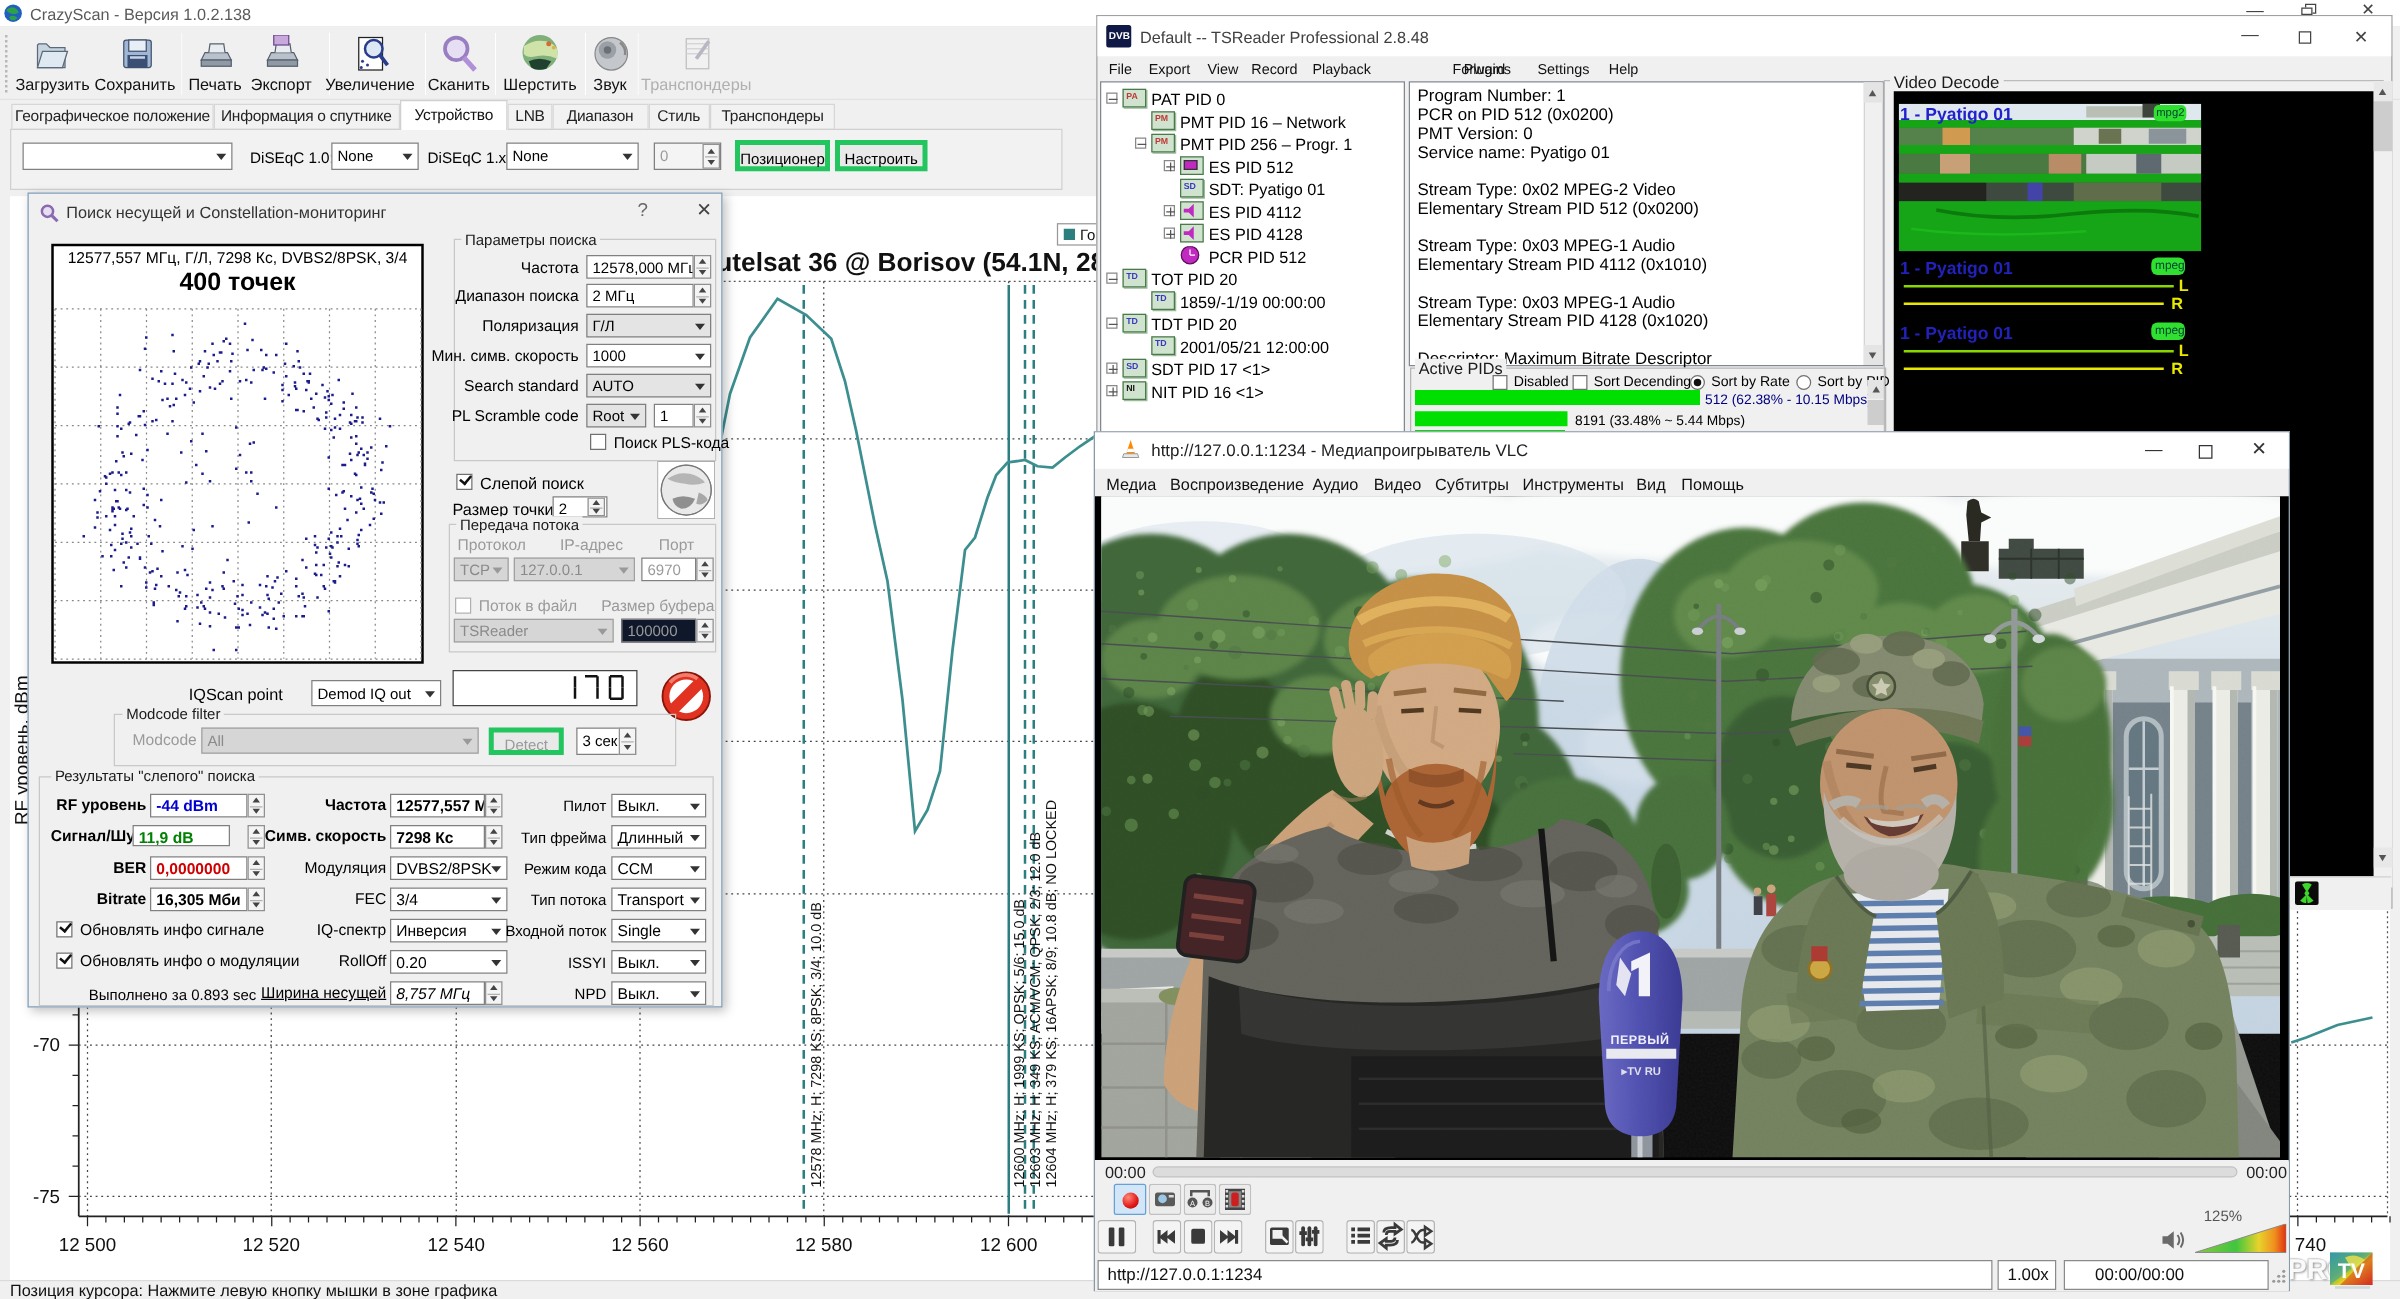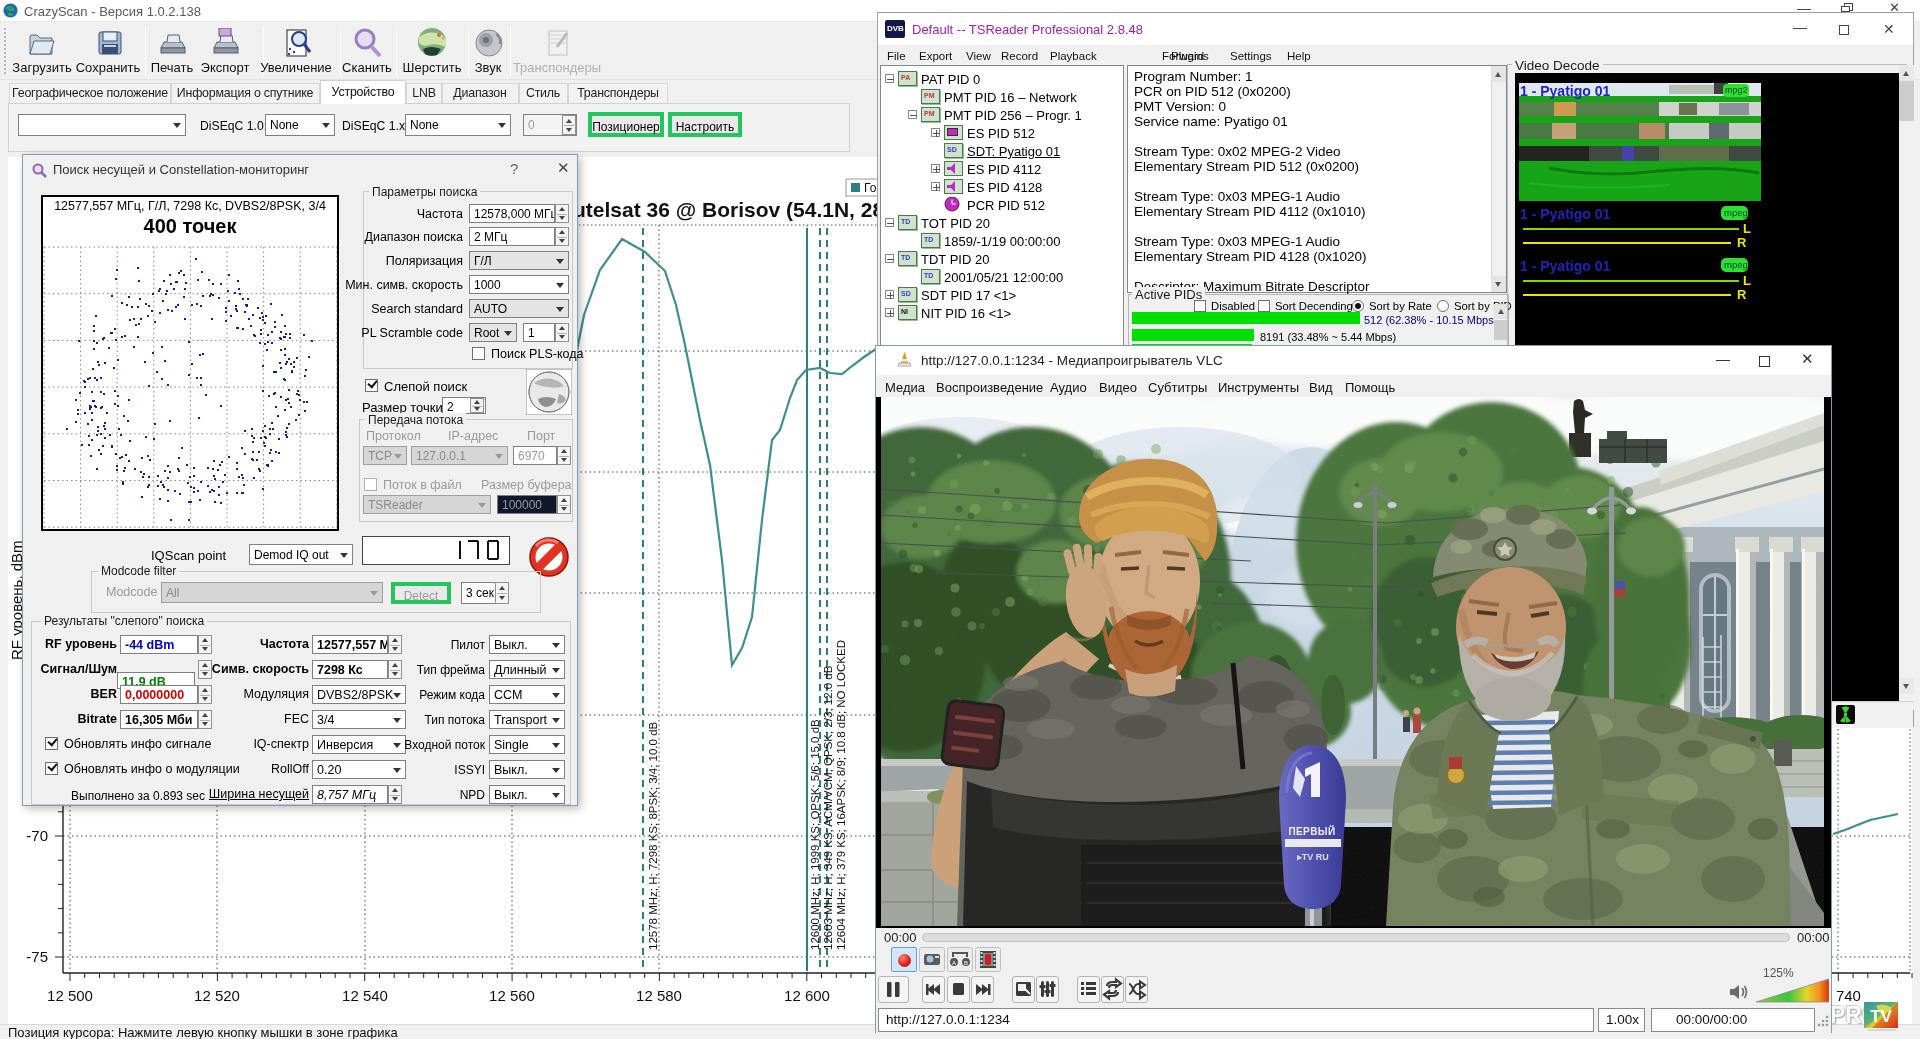--- a/index.html
+++ b/index.html
@@ -352,21 +352,21 @@
       <i></i>
     </div>
     <div class="gbox" style="left:8px;top:466px;width:540px;height:184px;"></div>
     <div class="glabel" style="left:18px;top:459px;">Результаты "слепого" поиска</div>
     <div class="t" style="left:94px;top:482px;transform:translateX(-100%);font-size:12.5px;font-weight:bold;">RF уровень</div>
     <div class="num" style="left:97px;top:480px;width:78px;height:19px;color:#0000d0;font-weight:bold;font-size:12.5px;">-44 dBm</div>
     <div class="spin" style="left:175px;top:480px;height:19px;">
       <i></i>
     </div>
     <div class="t" style="left:94px;top:507px;transform:translateX(-100%);font-size:12.5px;font-weight:bold;">Сигнал/Шум</div>
-    <div class="num" style="left:94px;top:505px;width:78px;height:17px;color:#008000;font-weight:bold;font-size:12.5px;margin-top:12px;">11,9 dB</div>
+    <div class="num" style="left:83px;top:505px;width:78px;height:17px;color:#008000;font-weight:bold;font-size:12.5px;">11,9 dB</div>
     <div class="spin" style="left:175px;top:505px;height:19px;">
       <i></i>
     </div>
     <div class="t" style="left:94px;top:532px;transform:translateX(-100%);font-size:12.5px;font-weight:bold;">BER</div>
     <div class="num" style="left:97px;top:530px;width:78px;height:19px;color:#d00000;font-weight:bold;font-size:12.5px;">0,0000000</div>
     <div class="spin" style="left:175px;top:530px;height:19px;">
       <i></i>
     </div>
     <div class="t" style="left:94px;top:557px;transform:translateX(-100%);font-size:12.5px;font-weight:bold;">Bitrate</div>
     <div class="num" style="left:97px;top:555px;width:78px;height:19px;color:#000;font-weight:bold;font-size:12.5px;">16,305 Мби</div>
@@ -413,21 +413,21 @@
     <div class="combo" style="left:466px;top:580px;width:76px;height:19px;font-size:12.5px;">Single</div>
     <div class="t" style="left:462px;top:608px;transform:translateX(-100%);font-size:12px;">ISSYI</div>
     <div class="combo" style="left:466px;top:605px;width:76px;height:19px;font-size:12.5px;">Выкл.</div>
     <div class="t" style="left:462px;top:633px;transform:translateX(-100%);font-size:12px;">NPD</div>
     <div class="combo" style="left:466px;top:630px;width:76px;height:19px;font-size:12.5px;">Выкл.</div>
   </div>
 <div class="abs" style="left:877px;top:12px;width:1037px;height:715px;background:#f0f0f0;border:1px solid #a0a0a0;z-index:20;">
     <div class="abs" style="left:0;top:0;width:1035px;height:32px;background:#fff;"></div>
     <div class="abs" style="left:7px;top:7px;width:20px;height:18px;background:#101846;border-radius:2px;"></div>
     <div class="t" style="left:9px;top:11px;font-size:8px;font-weight:bold;color:#fff;">DVB</div>
-    <div class="t" style="left:34px;top:9px;font-size:13px;color:#a21caf;">Default -- TSReader Professional 2.8.48</div>
+    <div class="t" style="left:34px;top:9px;font-size:13px;color:#404040;">Default -- TSReader Professional 2.8.48</div>
     <div class="t" style="left:915px;top:6px;font-size:14px;color:#444;">—</div>
     <div class="abs" style="left:961px;top:12px;width:10px;height:10px;border:1px solid #444;"></div>
     <div class="t" style="left:1005px;top:8px;font-size:14px;color:#444;">✕</div>
     <div class="t" style="left:9px;top:37px;font-size:11.5px;color:#111;">File</div>
     <div class="t" style="left:41px;top:37px;font-size:11.5px;color:#111;">Export</div>
     <div class="t" style="left:88px;top:37px;font-size:11.5px;color:#111;">View</div>
     <div class="t" style="left:123px;top:37px;font-size:11.5px;color:#111;">Record</div>
     <div class="t" style="left:172px;top:37px;font-size:11.5px;color:#111;">Playback</div>
     <div class="t" style="left:240px;top:37px;font-size:11.5px;color:#111;padding-left:44px;">Forward</div>
     <div class="t" style="left:293px;top:37px;font-size:11.5px;color:#111;">Plugins</div>
@@ -456,21 +456,21 @@
       <div style="position:absolute;left:1px;top:4px;width:7px;height:1px;background:#555;"></div>
       <div style="position:absolute;left:4px;top:1px;width:1px;height:7px;background:#555;"></div>
     </div>
     <div class="abs" style="left:66px;top:112px;width:19px;height:15px;background:#cfe3cf;border:1px solid #4a7a4a;">
       <div style="position:absolute;left:2px;top:2px;width:11px;height:8px;background:#c02ac0;border:1px solid #333;"></div>
     </div>
     <div class="t" style="left:89px;top:113px;font-size:13px;color:#000;">ES PID 512</div>
     <div class="abs" style="left:66px;top:130px;width:19px;height:15px;background:#cfe3cf;border:1px solid #4a7a4a;box-shadow:1px 1px 0 #9aba9a;">
       <div style="position:absolute;left:2px;top:2px;font-size:7px;font-weight:bold;color:#3a3ac0;">SD</div>
     </div>
-    <div class="t" style="left:89px;top:131px;font-size:13px;color:#000;text-decoration:underline;">SDT: Pyatigo 01</div>
+    <div class="t" style="left:89px;top:131px;font-size:13px;color:#000;">SDT: Pyatigo 01</div>
     <div class="abs" style="left:53px;top:151px;width:9px;height:9px;background:#fff;border:1px solid #888;">
       <div style="position:absolute;left:1px;top:4px;width:7px;height:1px;background:#555;"></div>
       <div style="position:absolute;left:4px;top:1px;width:1px;height:7px;background:#555;"></div>
     </div>
     <div class="abs" style="left:66px;top:148px;width:19px;height:15px;background:#cfe3cf;border:1px solid #4a7a4a;">
       <svg width="17" height="13" viewBox="0 0 17 13" style="position:absolute;left:0;top:0;">
         <path d="M2 5 L6 5 L10 1 L10 12 L6 8 L2 8 Z" fill="#c02ac0"></path>
       </svg>
     </div>
     <div class="t" style="left:89px;top:149px;font-size:13px;color:#000;">ES PID 4112</div>

